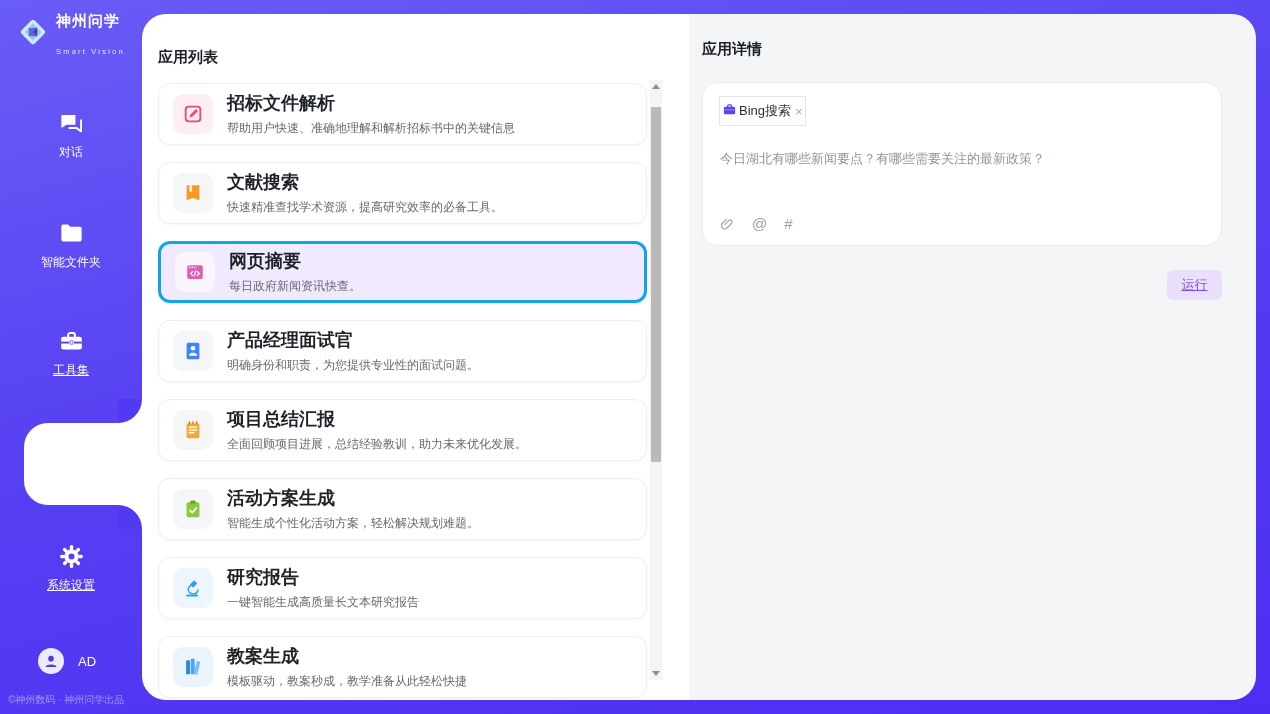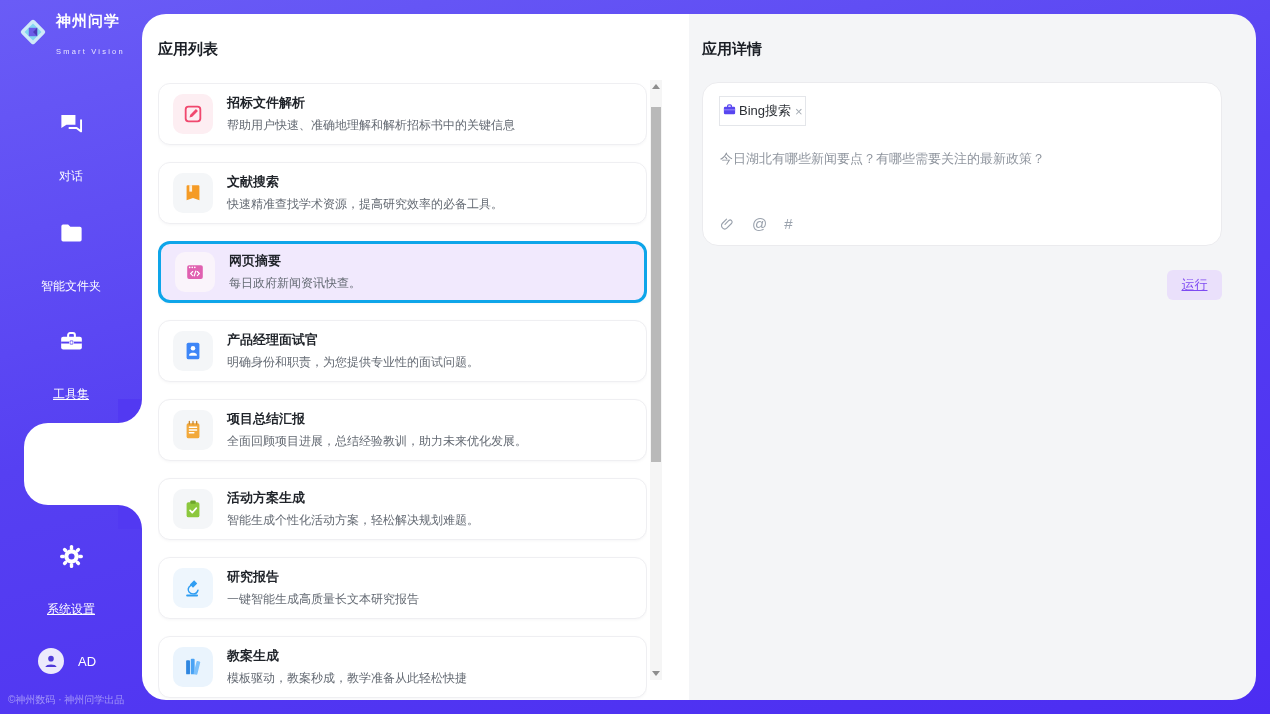--- a/index.html
+++ b/index.html
@@ -11,21 +11,21 @@
   }
   #app { position:relative; width:1270px; height:714px;
     background:linear-gradient(165deg,#6a5cf6 0%,#5640f2 45%,#4c2df2 100%); }
 
   
   .sidebar { position:absolute; left:0; top:0; width:142px; height:714px; }
   .logo { position:absolute; top:12px; left:16px; display:flex; align-items:center; gap:6px; }
   .logo-text .cn { color:#fff; font-size:15px; font-weight:bold; letter-spacing:1px; }
   .logo-text .en { color:#e8e6ff; font-size:7.5px; letter-spacing:2.2px; margin-top:16px; }
   .nav-item { position:absolute; left:0; width:142px; display:flex; flex-direction:column;
-    align-items:center; gap:27px; cursor:pointer; }
+    align-items:center; gap:3px; cursor:pointer; }
   .nav-item .nav-label { color:#fff; font-size:12px; }
   .nav-item .nav-label.underlined { text-decoration:underline; }
   .nav-bump { position:absolute; left:24px; right:0; top:423px; height:82px;
     background:#fff; border-radius:24px 0 0 24px; }
   .bump-corner { position:absolute; right:0; width:24px; height:24px; background:#fff; }
   .bump-corner .ink { width:24px; height:24px; background:#5239f2; }
   .bump-corner.top { top:399px; } .bump-corner.top .ink { border-bottom-right-radius:24px; }
   .bump-corner.bottom { top:505px; } .bump-corner.bottom .ink { border-top-right-radius:24px; }
   .nav-item.active .nav-label { color:#5b43f3; font-weight:bold; }
   .user-row { position:absolute; left:38px; top:648px; display:flex; align-items:center; gap:14px; cursor:pointer; }
@@ -34,33 +34,33 @@
   .user-name { color:#fff; font-size:13px; }
   .side-footer { position:absolute; left:8px; bottom:7px; width:134px;
     color:rgba(255,255,255,.45); font-size:10px; white-space:nowrap; }
 
   
   .main { position:absolute; left:142px; top:14px; width:1114px; height:686px;
     border-radius:24px; overflow:hidden; display:flex; }
   .list-col { width:547px; background:#fff; position:relative; }
   .detail-col { flex:1; background:#f4f5f7; position:relative; }
   .panel-title { position:absolute; top:26px; font-size:15px; font-weight:bold; color:#1b1f26; }
-  .list-col .panel-title { left:16px; }
+  .list-col .panel-title { left:16px;margin-top:8px; }
   .detail-col .panel-title { left:13px; }
 
   
   .app-list { position:absolute; top:69px; left:16px; width:489px; bottom:0; overflow:hidden; }
   .card { height:62px; border:1px solid #efeff2; border-radius:12px; background:#fff;
     margin-bottom:17px; display:flex; align-items:center; padding:0 14px; gap:14px;
     box-shadow:0 1px 3px rgba(31,35,41,.04); cursor:pointer; }
   .card.selected { background:#f1e9fd; border:3px solid #0ea5e9; }
   .app-icon { width:40px; height:40px; min-width:40px; border-radius:10px; background:#f4f6f8;
     display:flex; align-items:center; justify-content:center; }
   .app-texts { display:flex; flex-direction:column; gap:5px; }
-  .app-name { font-size:13px; font-weight:bold; color:#1f2329; }
+  .app-name { font-size:18px; font-weight:bold; color:#1f2329; }
   .app-desc { font-size:12px; color:#646a73; }
 
   
   .scrollbar { position:absolute; left:508px; top:66px; width:12px; height:600px;
     background:#f5f5f5; }
   .sb-arrow { position:absolute; left:0; width:12px; height:13px; display:flex;
     align-items:center; justify-content:center; cursor:pointer; }
   .sb-arrow.up { top:0; } .sb-arrow.down { bottom:0; }
   .tri-up { width:0; height:0; border-left:4px solid transparent; border-right:4px solid transparent;
     border-bottom:5px solid #8d8d8d; }

